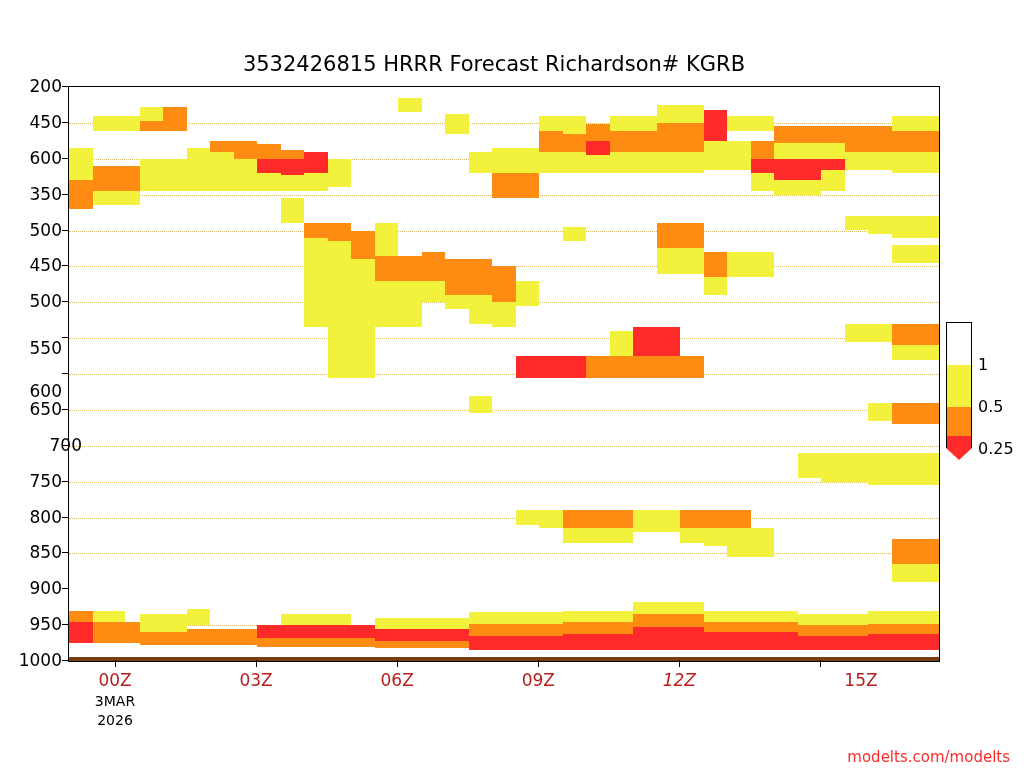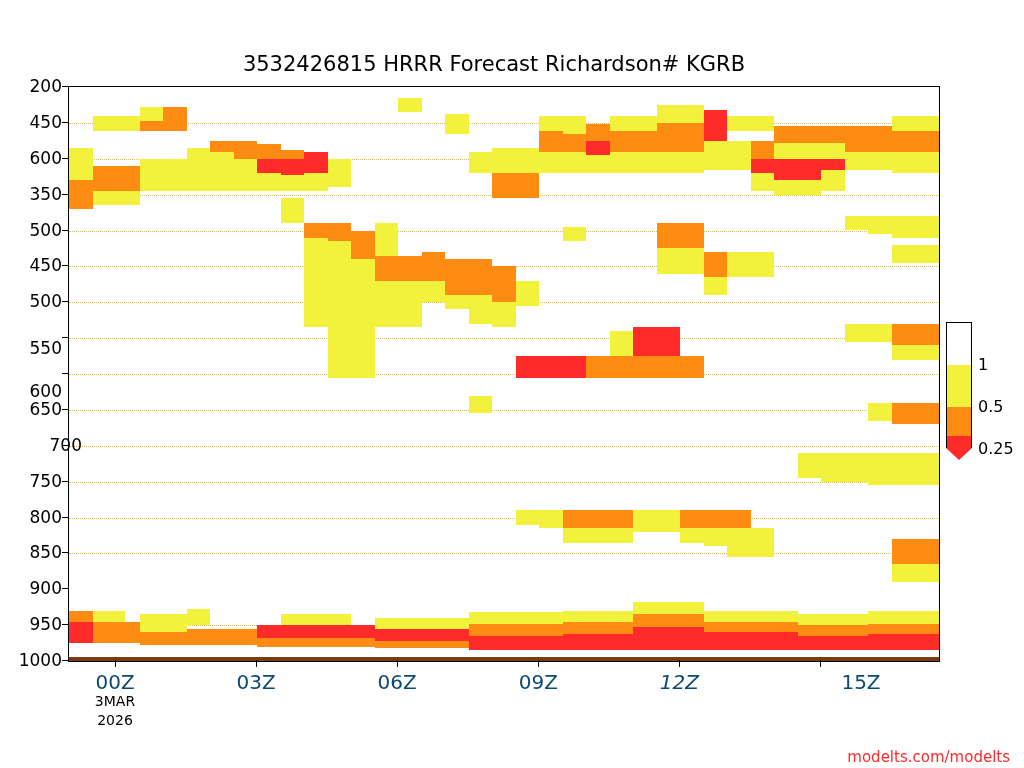--- a/index.html
+++ b/index.html
@@ -4,21 +4,21 @@
 <style>
   html,body{margin:0;padding:0;background:#ffffff;}
   body{width:1024px;height:768px;font-family:"DejaVu Sans",sans-serif;overflow:hidden;}
   #root{position:relative;width:1024px;height:768px;}
   .title{position:absolute;left:0;top:52px;width:1024px;text-align:center;font-size:21px;color:#000;letter-spacing:0px;}
   .title-inner{display:inline-block;transform:translateX(-18px);}
   .plot-frame{position:absolute;left:68px;top:86px;width:872px;height:576px;border:1.5px solid #000;box-sizing:border-box;background:#fff;overflow:hidden;}
   .gridline{position:absolute;left:0;width:100%;height:0;border-top:1px dotted #d8b24a;opacity:.85;}
   .ytick-label{position:absolute;right:0;font-size:17px;color:#000;text-align:right;transform:translateY(-50%);width:62px;padding-right:6px;}
   .ytick-mark{position:absolute;left:-7px;width:7px;height:0;border-top:1.5px solid #000;}
-  .xtick-label{position:absolute;font-size:20px;color:#0c4a6e;text-align:center;transform:translateX(-50%);}
+  .xtick-label{position:absolute;font-size:17px;color:#b91c1c;text-align:center;transform:translateX(-50%);}
   .xtick-sub{position:absolute;font-size:14px;color:#000;text-align:center;transform:translateX(-50%);line-height:17px;}
   .xaxis-title{position:absolute;left:0;top:728px;width:1024px;text-align:center;font-size:22px;color:#000;}
   .xaxis-title-inner{display:inline-block;transform:translateX(-8px);}
   .watermark{position:absolute;right:14px;top:748px;font-size:15px;color:#ff2a2a;}
   .cell{position:absolute;}
   .cbar{position:absolute;left:946px;top:310px;width:26px;height:150px;}
   .cbar-box{position:absolute;left:0;top:12px;width:26px;height:126px;border:1.5px solid #000;box-sizing:border-box;}
   .cbar-seg{position:absolute;left:0;width:100%;}
   .cbar-tip{position:absolute;left:0;width:0;height:0;border-left:13px solid transparent;border-right:13px solid transparent;}
   .cbar-tip.top{top:0;border-bottom:12px solid #ffffff;}

